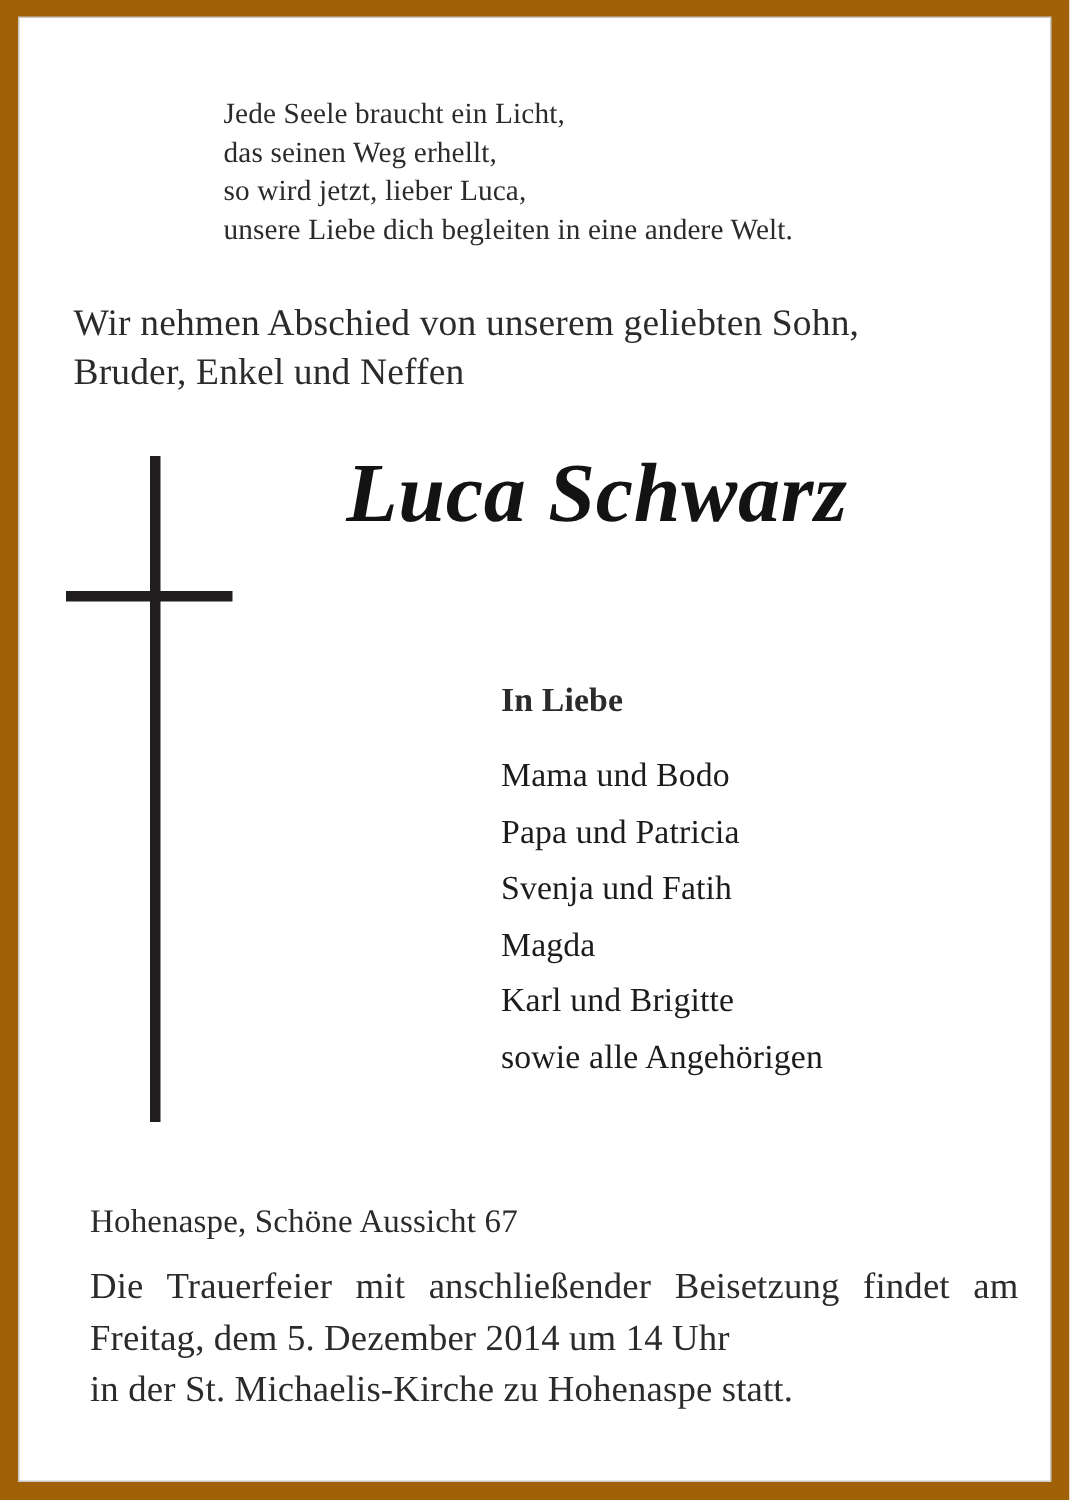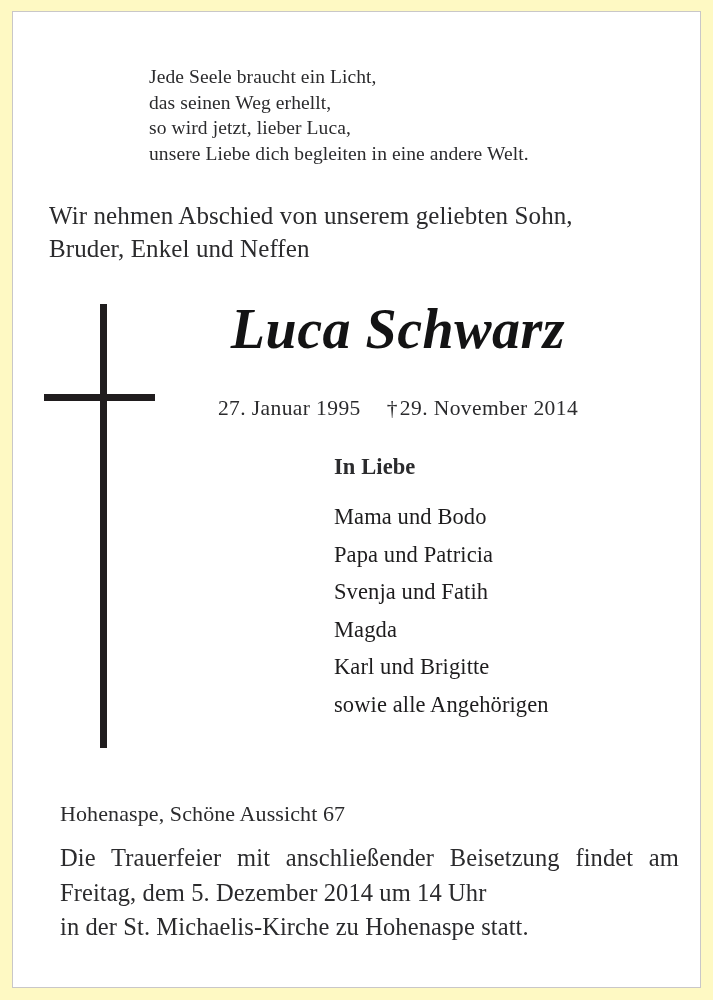--- a/index.html
+++ b/index.html
@@ -5,21 +5,21 @@
   html, body {
     margin: 0;
     padding: 0;
     background: #ffffff;
   }
 
   #notice {
     position: relative;
     width: 713px;
     height: 1000px;
-    background: #fef9c3;
+    background: #a16207;
     box-sizing: border-box;
     overflow: hidden;
     font-family: "Liberation Serif", "DejaVu Serif", serif;
   }
 
   
   .paper {
     position: absolute;
     left: 13px;
     top: 12px;
@@ -178,23 +178,20 @@
       <span class="lline">Bruder, Enkel und Neffen</span>
     </div>
 
     <div class="cross">
       <div class="stem"></div>
       <div class="arm"></div>
     </div>
 
     <div class="name">Luca Schwarz</div>
 
-    <div class="dates">
-      <span>27. Januar 1995</span><span class="dagger">†</span><span>29. November 2014</span>
-    </div>
 
     <div class="mourners">
       <span class="intro">In Liebe</span>
       <span class="mname">Mama und Bodo</span>
       <span class="mname">Papa und Patricia</span>
       <span class="mname">Svenja und Fatih</span>
       <span class="mname">Magda</span>
       <span class="mname">Karl und Brigitte</span>
       <span class="mname">sowie alle Angehörigen</span>
     </div>

